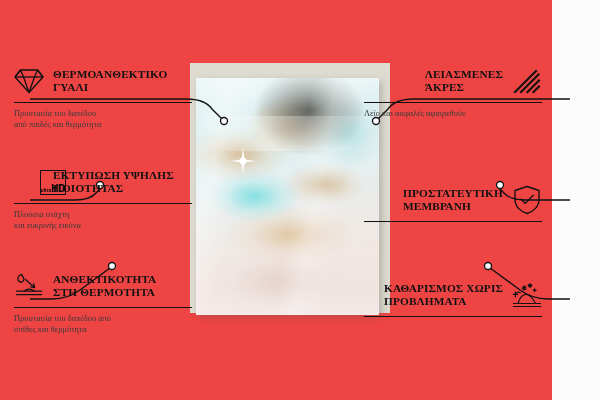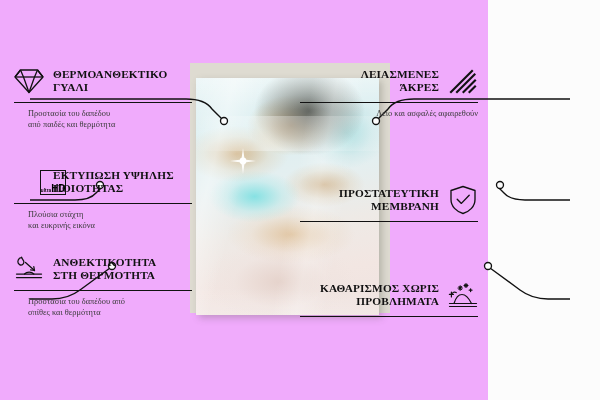--- a/index.html
+++ b/index.html
@@ -2,21 +2,21 @@
 <html><head>
 <meta charset="utf-8">
 <style>
   * { box-sizing: border-box; margin: 0; padding: 0; }
   html, body {
     width: 600px; height: 400px;
     background: #fcfcfc;
     font-family: "Liberation Serif", serif;
     overflow: hidden;
   }
-  #stage { position: relative; width: 488px; height: 400px; background: #f0abfc; }
+  #stage { position: relative; width: 552px; height: 400px; background: #ef4444; }
 
   
   .backdrop {
     position: absolute; left: 190px; top: 63px;
     width: 200px; height: 250px;
     background: #dedbd1;
   }
   .glass-wrap {
     position: absolute; left: 196px; top: 78px;
     width: 183px; height: 237px;
@@ -53,39 +53,38 @@
     position: absolute; left: 34px; top: 70px;
     width: 26px; height: 26px; pointer-events: none;
   }
 
   
   .connectors { position: absolute; inset: 0; }
 
   
   .feature { position: absolute; width: 178px; }
   .feature.left  { left: 14px;  text-align: left;  }
-  .feature.right { right: 10px; text-align: right; }
+  .feature.right { right: 10px; text-align: left; }
 
   .head { display: flex; align-items: center; gap: 9px; min-height: 34px; }
   .feature.right .head { flex-direction: row-reverse; }
 
   .ficon { flex: 0 0 auto; width: 30px; height: 30px; display: flex; align-items: center; justify-content: center; }
   .ficon svg { display: block; }
 
   .title {
     font-family: "Liberation Serif", serif;
     font-size: 11.3px; font-weight: 700; letter-spacing: .15px;
     line-height: 13.4px; color: #111; white-space: pre-line;
   }
   .rule { height: 1px; background: #111; margin: 4px 0 5px 0; }
   .desc {
     font-family: "Liberation Serif", serif;
     font-size: 8.4px; line-height: 11.2px; color: #3a3a3a;
     white-space: pre-line;
-    margin-left: 14px;
   }
 
   .hdbox {
     width: 29px; height: 25px; border: 1.4px solid #111;
     display: flex; flex-direction: row; align-items: flex-end; justify-content: center;
     line-height: 1;
     margin-left: 48px;
   }
   .hdbox .u { font-family: "Liberation Sans", sans-serif; font-size: 4.6px; font-weight: 700; letter-spacing: .1px; }
   .hdbox .hd { font-family: "Liberation Sans", sans-serif; font-size: 10px; font-weight: 700; letter-spacing: -.2px; margin-top: .5px; }
@@ -155,21 +154,21 @@
         </span>
       </span>
       <span class="title">ΕΚΤΥΠΩΣΗ ΥΨΗΛΗΣ
 ΠΟΙΟΤΗΤΑΣ</span>
     </div>
     <div class="rule"></div>
     <div class="desc">Πλούσια στάχτη
 και ευκρινής εικόνα</div>
   </div>
 
-  <div class="feature left" style="top:252px">
+  <div class="feature left" style="top:269px">
     <div class="head">
       <span class="ficon">
         <svg width="30" height="28" viewBox="0 0 30 28">
           <g fill="none" stroke="#111" stroke-width="1.25" stroke-linecap="round" stroke-linejoin="round">
             <path d="M5.5 3.2 C3.2 5.4 3.4 8.4 5.6 9.6 C7.6 10.7 9.9 9.4 9.9 7.1 C9.9 5.2 8.2 4.4 7.6 2.2 C7.1 3.6 6.4 2.6 5.5 3.2 Z"></path>
             <path d="M11.5 7.5 L20.5 15.5"></path>
             <path d="M20.5 15.5 L16.6 14.9 M20.5 15.5 L19.8 11.6"></path>
             <path d="M2.5 19 L27.5 19"></path>
             <path d="M2.5 22.5 L27.5 22.5"></path>
             <path d="M10.5 19 C12.8 16.4 17.5 16.4 19.8 19"></path>

